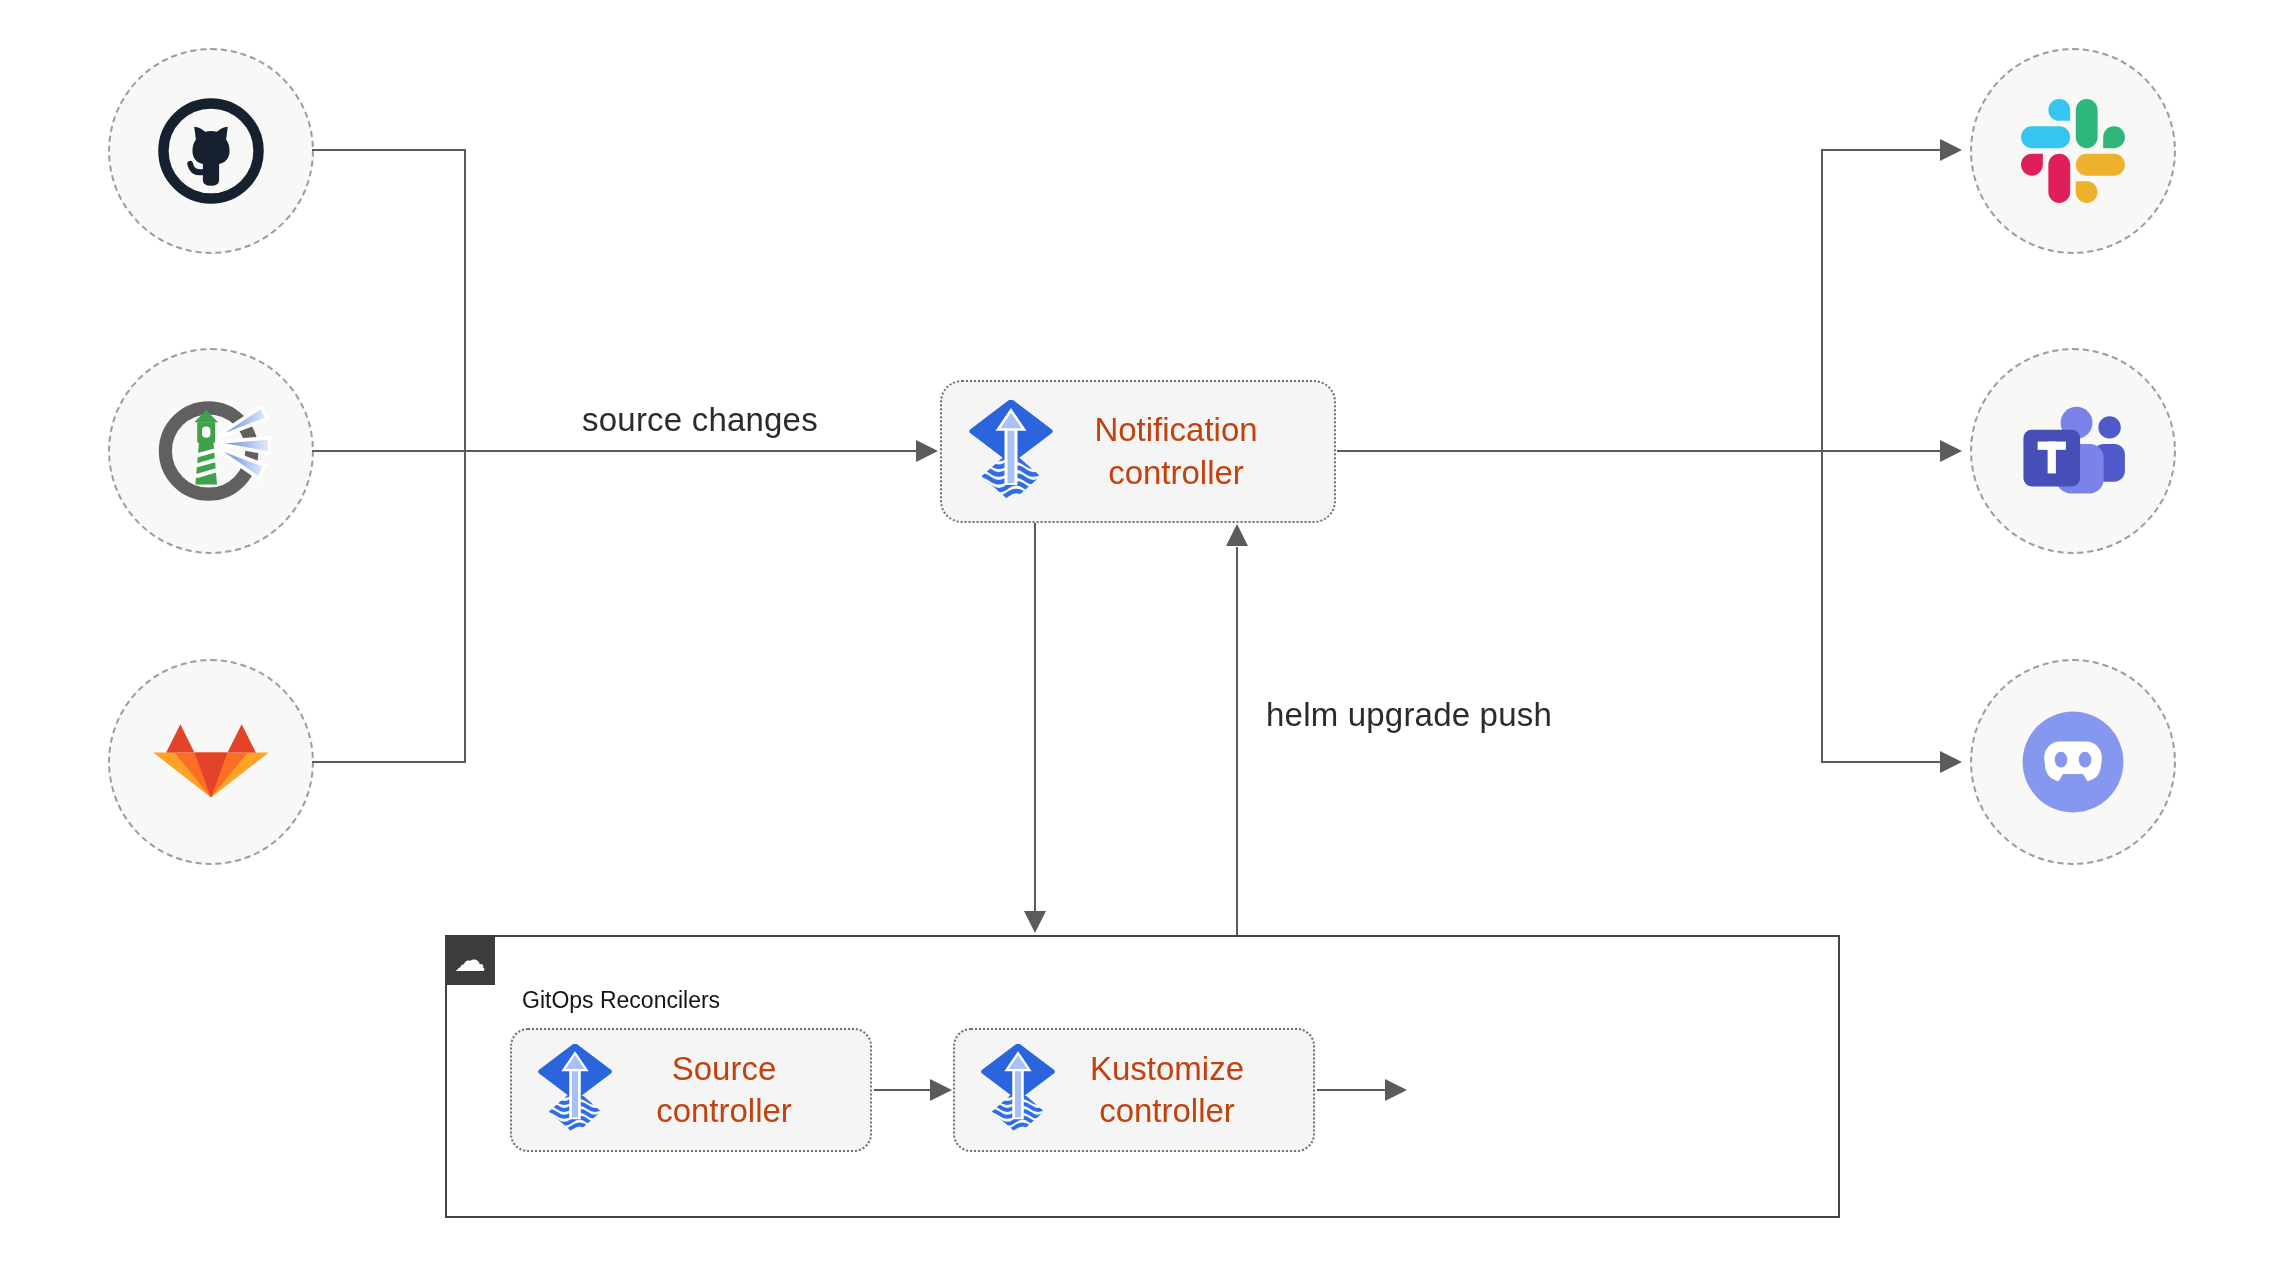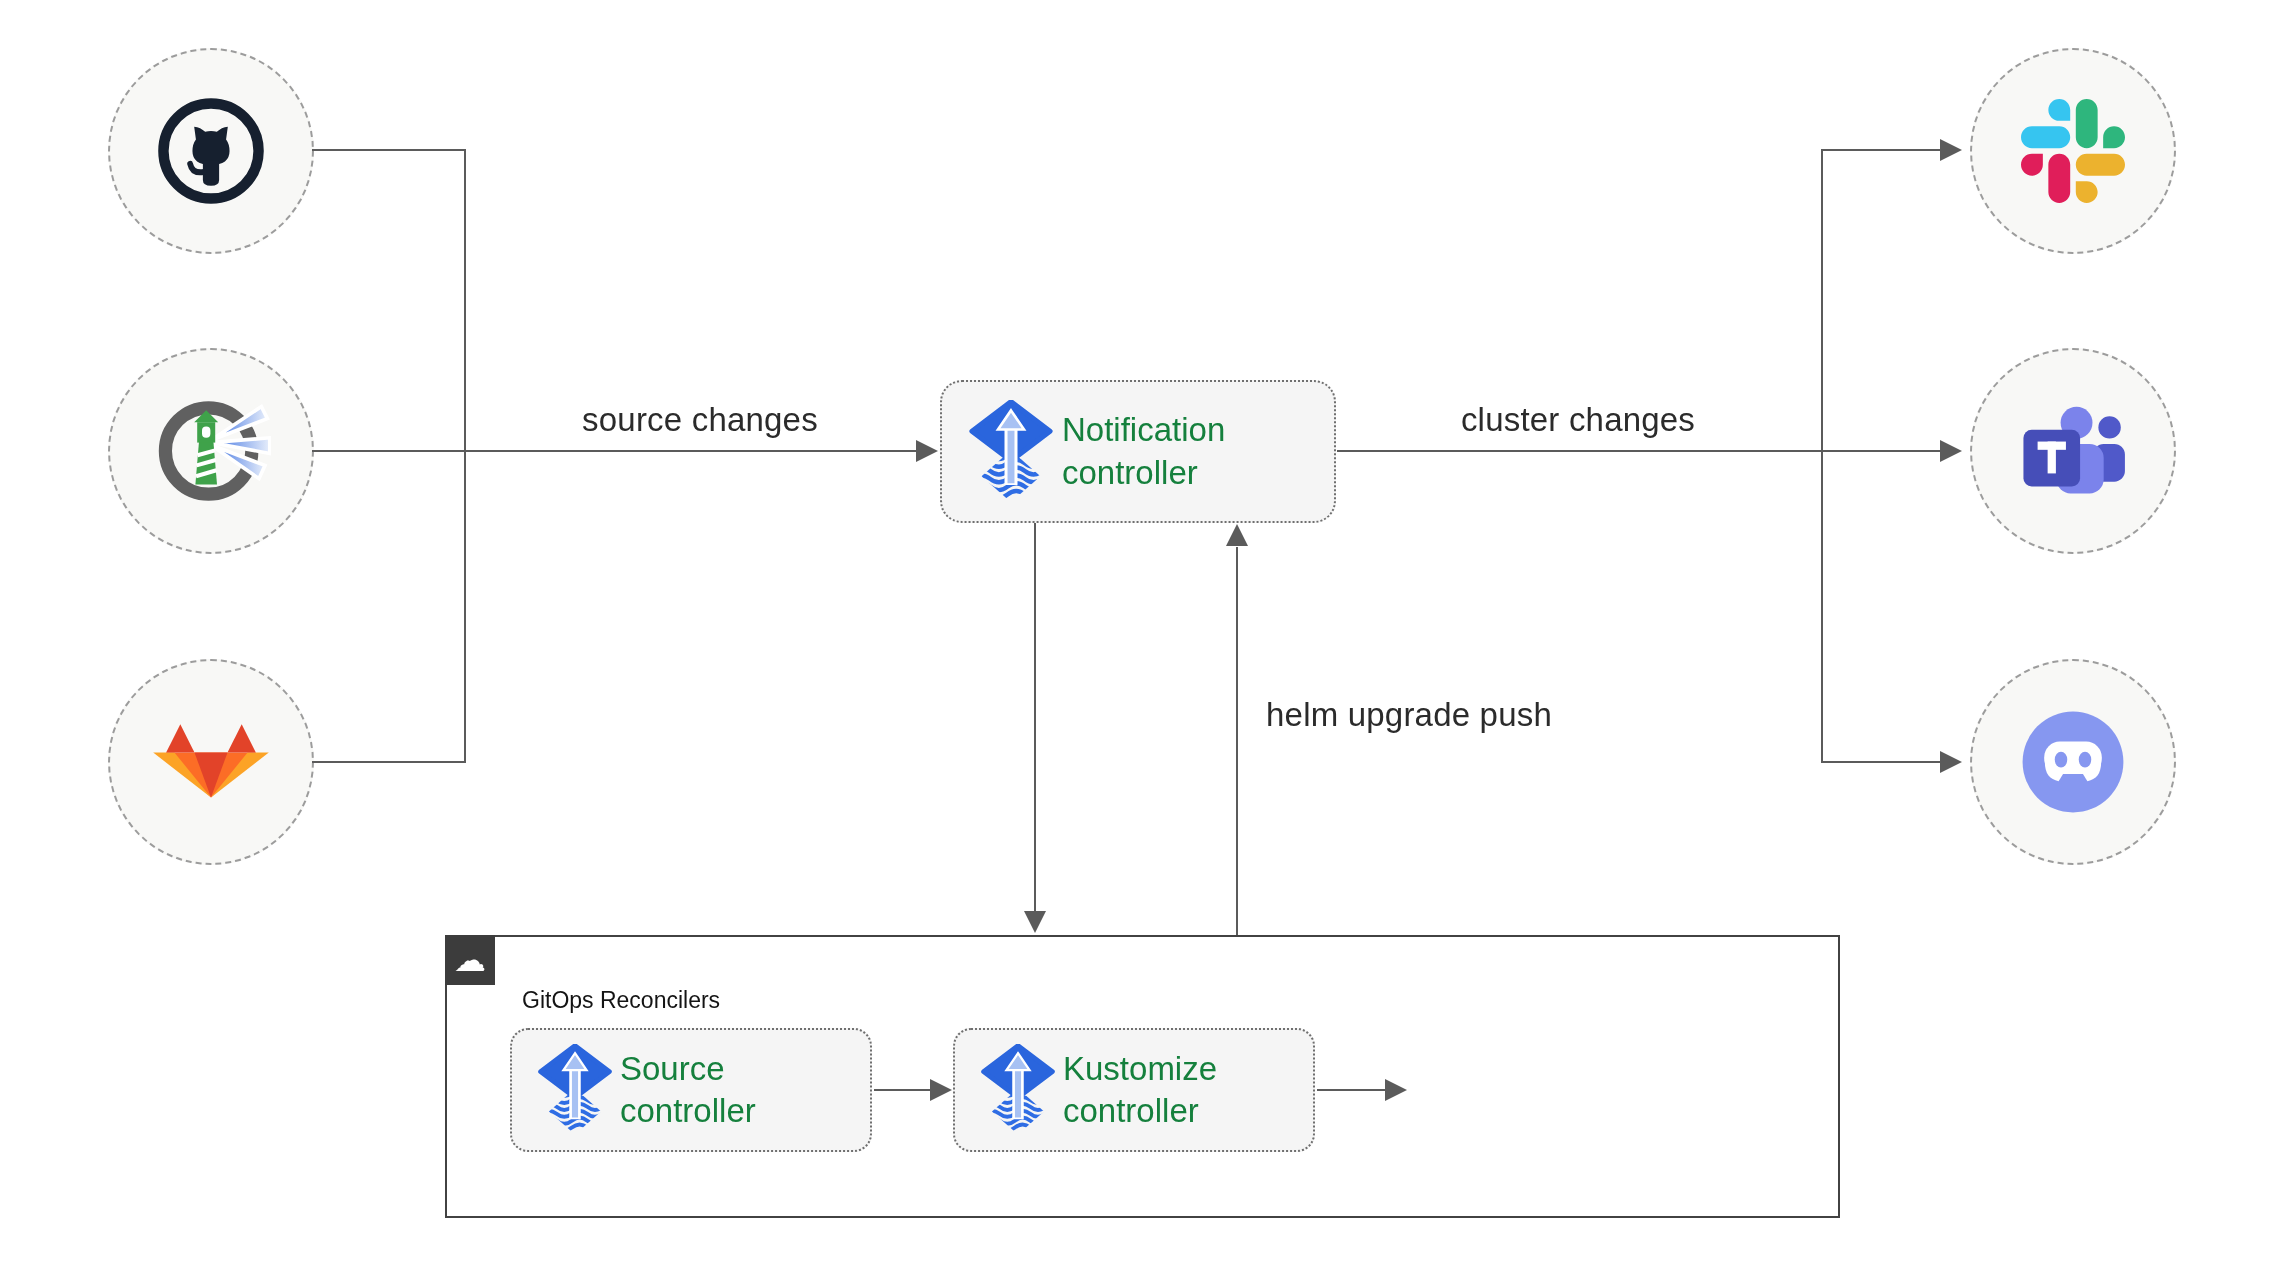--- a/index.html
+++ b/index.html
@@ -33,21 +33,21 @@
     font-size:33px;color:#2b2b2b;letter-spacing:0.2px;
   }
 
   
   .ctrl-box{
     position:absolute;background:#f5f5f5;border:2px dotted #6f6f6f;border-radius:18px;
     display:flex;align-items:center;padding:0 14px 0 24px;
   }
   .ctrl-box .flux{flex:0 0 auto;}
   .ctrl-label{
-    flex:1;text-align:left;font-size:33px;line-height:1.28;color:#15803d;
+    flex:1;text-align:center;font-size:33px;line-height:1.28;color:#c2410c;
     padding:0 6px;
   }
 
   
   .group-box{position:absolute;left:445px;top:935px;width:1395px;height:283px;background:#ffffff;border:2px solid #424242;}
   .group-tab{
     position:absolute;left:445px;top:935px;width:50px;height:50px;background:#3c3c3c;
     display:flex;align-items:center;justify-content:center;
   }
   .group-tab .cloud{font-family:"DejaVu Sans", sans-serif;font-size:32px;color:#ffffff;line-height:1;}
@@ -162,21 +162,20 @@
   <div class="edge-label" style="left:500px;top:401px">source changes</div>
 
   <div class="hline" style="left:1337px;top:450px;width:486px"></div>
   <div class="vline" style="left:1821px;top:149px;height:614px"></div>
   <div class="hline" style="left:1822px;top:149px;width:120px"></div>
   <div class="arr-r" style="left:1940px;top:139px"></div>
   <div class="hline" style="left:1822px;top:450px;width:120px"></div>
   <div class="arr-r" style="left:1940px;top:440px"></div>
   <div class="hline" style="left:1822px;top:761px;width:120px"></div>
   <div class="arr-r" style="left:1940px;top:751px"></div>
-  <div class="edge-label" style="left:1378px;top:401px">cluster changes</div>
 
   <div class="vline" style="left:1034px;top:523px;height:389px"></div>
   <div class="arr-d" style="left:1024px;top:911px"></div>
 
   <div class="vline" style="left:1236px;top:547px;height:388px"></div>
   <div class="arr-u" style="left:1226px;top:524px"></div>
   <div class="edge-label" style="left:1209px;top:696px">helm upgrade push</div>
 
   <div class="ctrl-box" style="left:940px;top:380px;width:396px;height:143px;border-radius:22px">
     <svg class="flux icon-svg" width="90" height="104" viewBox="0 0 100 120">

